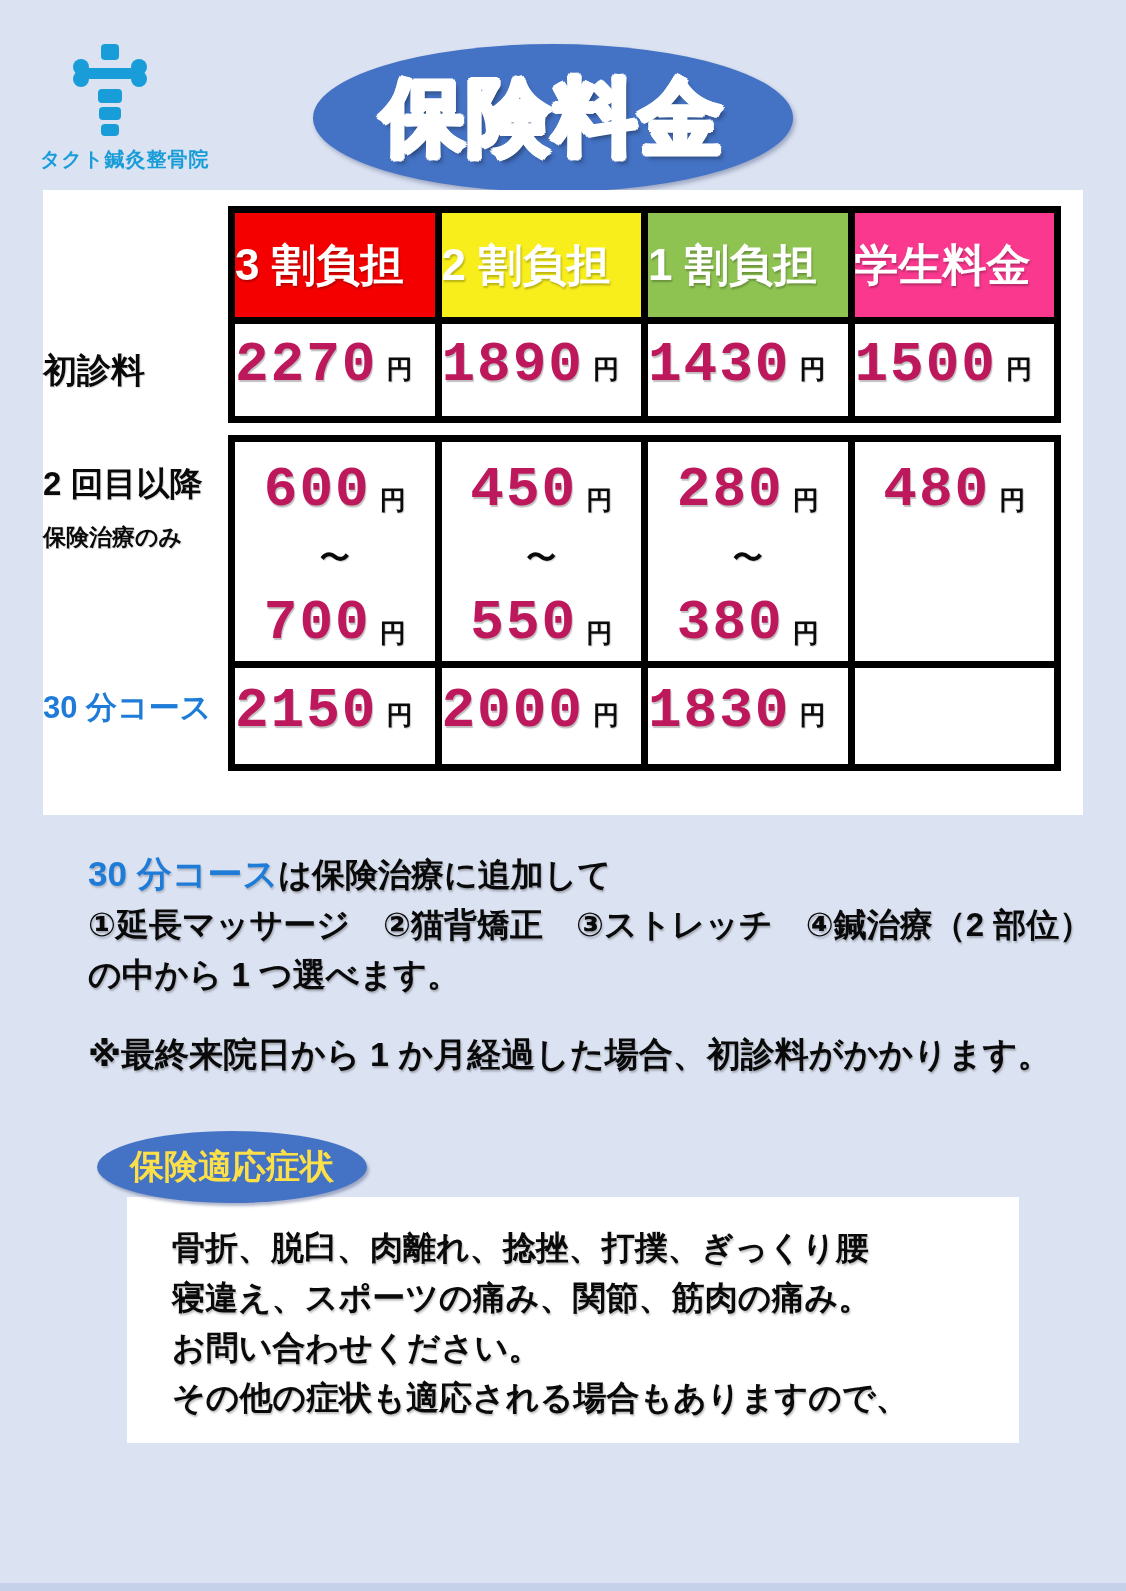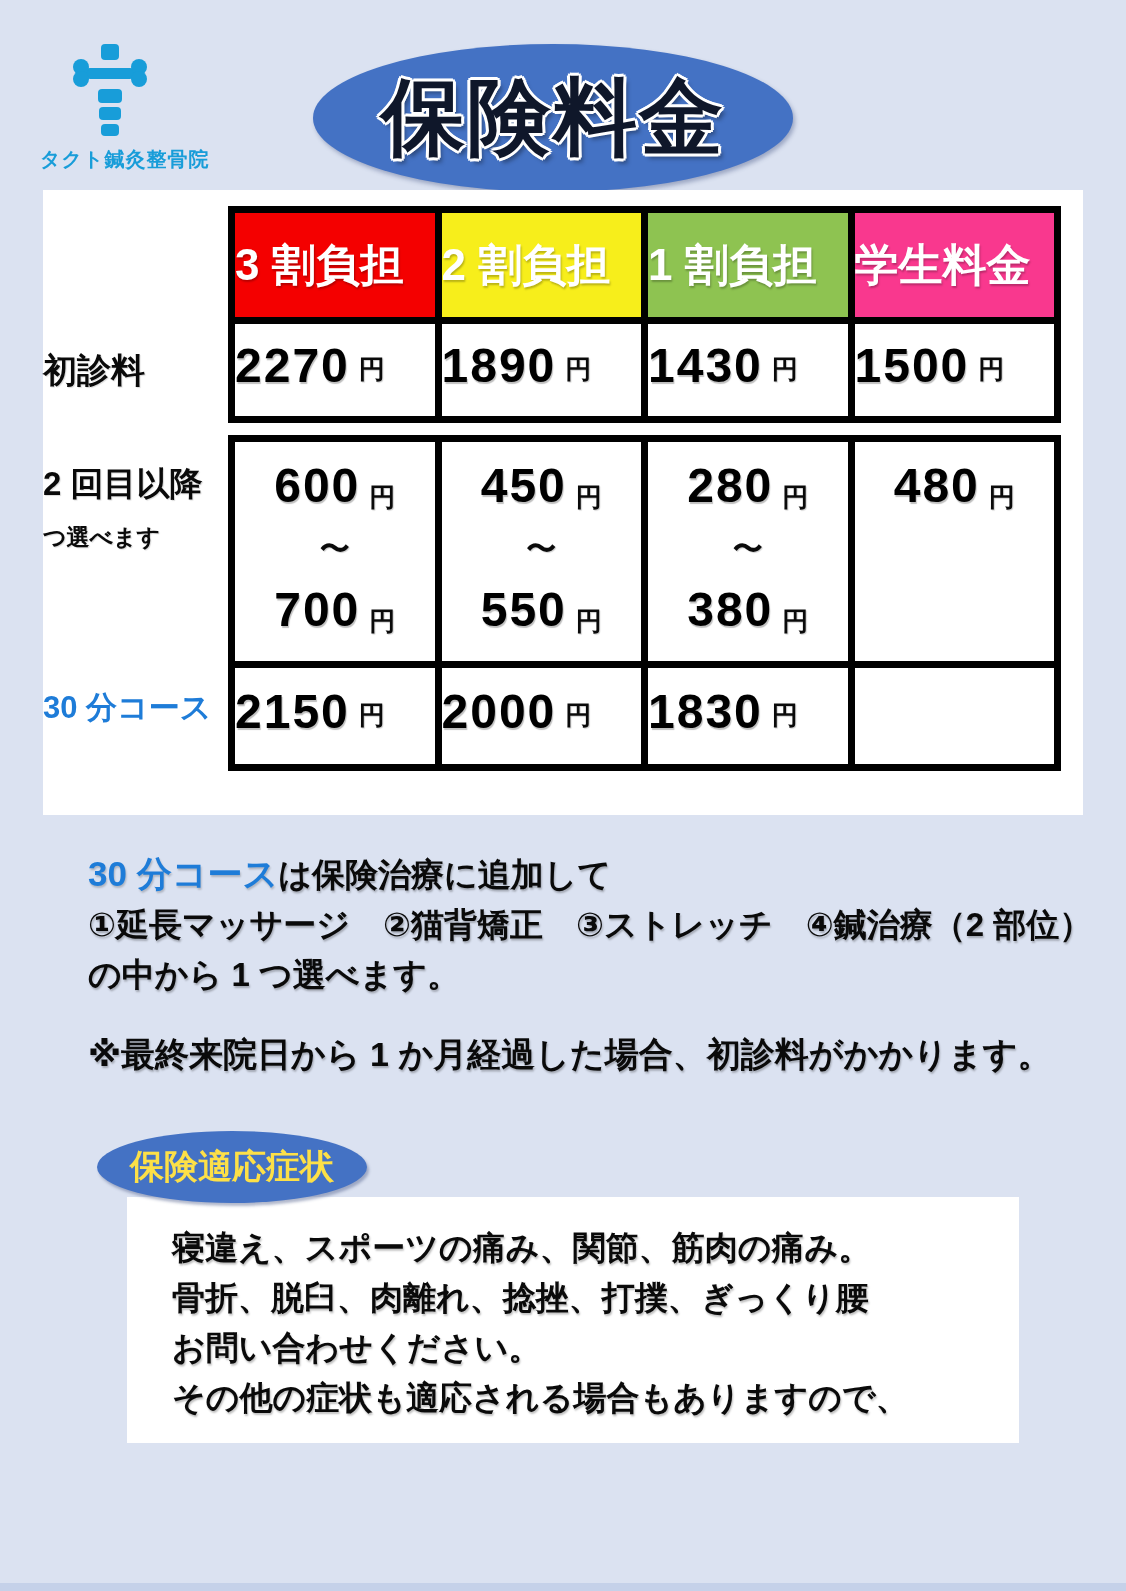--- a/index.html
+++ b/index.html
@@ -11,40 +11,40 @@
   }
   
   .logo{position:absolute;left:40px;top:40px;width:170px;}
   .logo-icon{position:absolute;left:30px;top:2px;width:80px;height:100px;}
   .logo-name{position:absolute;left:0;top:106px;width:170px;
     font-size:20px;font-weight:bold;color:#189dd9;letter-spacing:1px;white-space:nowrap;}
   
   .title-ellipse{position:absolute;left:313px;top:44px;width:480px;height:148px;
     background:#4472c4;border-radius:50%;display:flex;align-items:center;justify-content:center;
     box-shadow:2px 3px 4px rgba(80,95,140,.45);}
-  .title-text{font-size:84px;font-weight:bold;color:#0f172a;letter-spacing:2px;white-space:nowrap;
+  .title-text{font-size:84px;font-weight:bold;color:#ffffff;letter-spacing:2px;white-space:nowrap;
     text-shadow:-3px 0 0 #fff,3px 0 0 #fff,0 -3px 0 #fff,0 3px 0 #fff,
       -2px -2px 0 #fff,2px -2px 0 #fff,-2px 2px 0 #fff,2px 2px 0 #fff,4px 5px 4px rgba(0,0,0,.35);}
   
   .card{position:absolute;left:43px;top:190px;width:1040px;height:625px;background:#ffffff;}
   .row-label{position:absolute;left:0;width:212px;text-align:left;font-weight:bold;
     text-shadow:1px 1px 1px rgba(0,0,0,.15);}
   .lbl-first{top:158px;font-size:34px;}
   .lbl-repeat{top:272px;font-size:33px;}
   .lbl-repeat-sub{top:332px;font-size:23px;}
   .lbl-course{top:497px;font-size:31px;color:#1e7cd8;text-shadow:none;}
   .tbl{position:absolute;left:185px;width:833px;background:#000;display:grid;
     grid-template-columns:repeat(4,1fr);gap:7px;padding:7px;box-sizing:border-box;}
   .tbl-top{top:16px;grid-template-rows:104px 92px;}
   .tbl-bottom{top:245px;grid-template-rows:219px 96px;}
   .cell{background:#fff;display:flex;align-items:center;justify-content:flex-start;}
   .hdr{font-size:44px;font-weight:bold;color:#fff;white-space:nowrap;
     text-shadow:1px 2px 2px rgba(0,0,0,.25);}
-  .num{font-size:48px;font-weight:bold;color:#000000;letter-spacing:2px;
-    text-shadow:1px 2px 1px rgba(0,0,0,.25);}
+  .num{font-size:56px;font-weight:bold;color:#be185d;letter-spacing:2px;
+    text-shadow:1px 2px 1px rgba(0,0,0,.25);font-family:Liberation Mono, monospace;}
   .yen{font-size:26px;font-weight:bold;margin-left:9px;position:relative;top:4px;
     text-shadow:1px 1px 1px rgba(0,0,0,.2);}
   .val{padding-bottom:10px;box-sizing:border-box;}
   .range{flex-direction:column;justify-content:flex-start;padding-top:16px;box-sizing:border-box;}
   .range .line{display:flex;align-items:baseline;}
   .tilde{font-size:30px;font-weight:bold;margin:16px 0 12px 0;
     text-shadow:1px 1px 1px rgba(0,0,0,.2);}
   
   .course-note{position:absolute;left:88px;top:849px;font-size:33px;font-weight:bold;
     line-height:50px;text-shadow:1px 2px 2px rgba(0,0,0,.25);white-space:nowrap;}
@@ -83,21 +83,21 @@
 </div>
 
 <div class="title-ellipse" style="background-color: rgb(68, 114, 196);">
   <span class="title-text">保険料金</span>
 </div>
 
 <div class="card">
 
   <div class="row-label lbl-first">初診料</div>
   <div class="row-label lbl-repeat">2 回目以降</div>
-  <div class="row-label lbl-repeat-sub">つ選べます</div>
+  <div class="row-label lbl-repeat-sub">保険治療のみ</div>
   <div class="row-label lbl-course">30 分コース</div>
 
   <div class="tbl tbl-top">
     <div class="cell hdr" style="background-color: rgb(244, 0, 0);">
         <span>3 割負担</span>
       </div>
     <div class="cell hdr" style="background-color: rgb(247, 238, 27);">
         <span>2 割負担</span>
       </div>
     <div class="cell hdr" style="background-color: rgb(142, 195, 81);">
@@ -188,20 +188,20 @@
   <div>の中から 1 つ選べます。</div>
 </div>
 
 <div class="reset-note">※最終来院日から 1 か月経過した場合、初診料がかかります。</div>
 
 <div class="badge-ellipse" style="background-color: rgb(68, 114, 196);">
   <span class="badge-text">保険適応症状</span>
 </div>
 <div class="symptoms-box">
   <div class="symptoms-text">
+    <div>骨折、脱臼、肉離れ、捻挫、打撲、ぎっくり腰</div>
     <div>寝違え、スポーツの痛み、関節、筋肉の痛み。</div>
-    <div>骨折、脱臼、肉離れ、捻挫、打撲、ぎっくり腰</div>
     <div>お問い合わせください。</div>
     <div>その他の症状も適応される場合もありますので、</div>
   </div>
 </div>
 
 <div class="footer-bar" style="background-color: rgb(197, 209, 233);"></div>
 
 </body></html>

